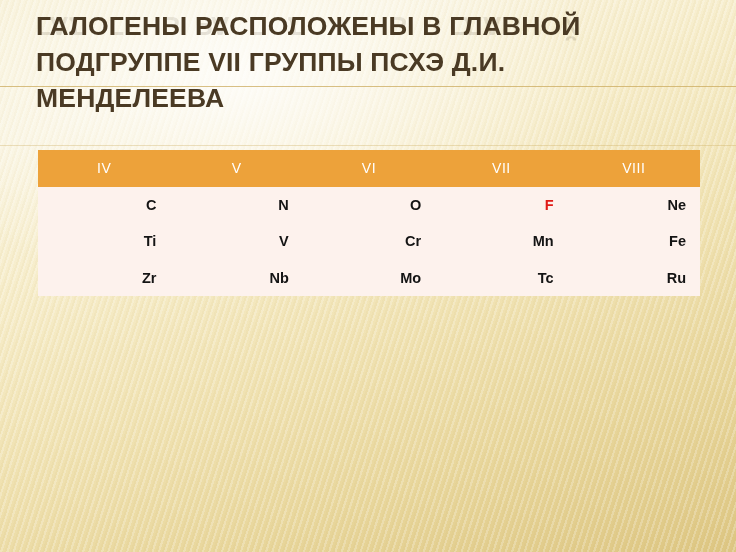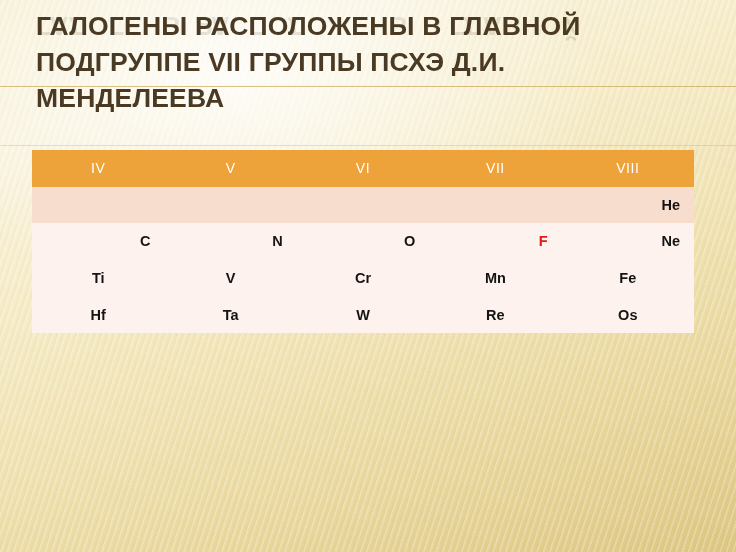--- a/index.html
+++ b/index.html
@@ -102,21 +102,21 @@
     background: #cbab5e;
     opacity: .75;
     pointer-events: none;
   }
   #rule-1 { top: 86px; }
   #rule-2 { top: 145px; opacity: .35; }
 
   
   #ptable-wrap {
     position: absolute;
-    left: 32px;
+    left: 38px;
     top: 150px;
     width: 662px;
   }
   table#ptable {
     border-collapse: collapse;
     width: 662px;
     table-layout: fixed;
     font-size: 14.5px;
     font-weight: bold;
     color: #141414;
@@ -137,21 +137,21 @@
     text-align: center;
     height: 34px;
     letter-spacing: .5px;
   }
   tbody tr.band-a td { background: #fdf2ed; }
   tbody tr.band-b td { background: #f7ddcd; }
 
   
   tbody tr.align-right td { text-align: right; }
   
-  tbody tr.align-left  td { text-align: center; }
+  tbody tr.align-left  td { text-align: right; }
 
   td.halogen { color: #e01b17; }
   td.empty   { color: transparent; }
 </style>
 </head>
 <body>
 
 <div id="slide">
   <div id="stripes"></div>
   <div id="glow"></div>
@@ -173,44 +173,37 @@
       <thead>
         <tr>
           <th>IV</th>
           <th>V</th>
           <th>VI</th>
           <th>VII</th>
           <th>VIII</th>
         </tr>
       </thead>
       <tbody id="ptable-body">
-          <tr class="band-b align-right">
-            <td class="empty"></td>
-            <td class="empty"></td>
-            <td class="empty"></td>
-            <td class="empty"></td>
-            <td>He</td>
-          </tr>
           <tr class="band-a align-right">
             <td>C</td>
             <td>N</td>
             <td>O</td>
             <td class="halogen">F</td>
             <td>Ne</td>
           </tr>
           <tr class="band-a align-left">
             <td>Ti</td>
             <td>V</td>
             <td>Cr</td>
             <td>Mn</td>
             <td>Fe</td>
           </tr>
           <tr class="band-a align-left">
-            <td>Hf</td>
-            <td>Ta</td>
-            <td>W</td>
-            <td>Re</td>
-            <td>Os</td>
+            <td>Zr</td>
+            <td>Nb</td>
+            <td>Mo</td>
+            <td>Tc</td>
+            <td>Ru</td>
           </tr>
         </tbody>
     </table>
   </div>
 </div>
 
 </body></html>

